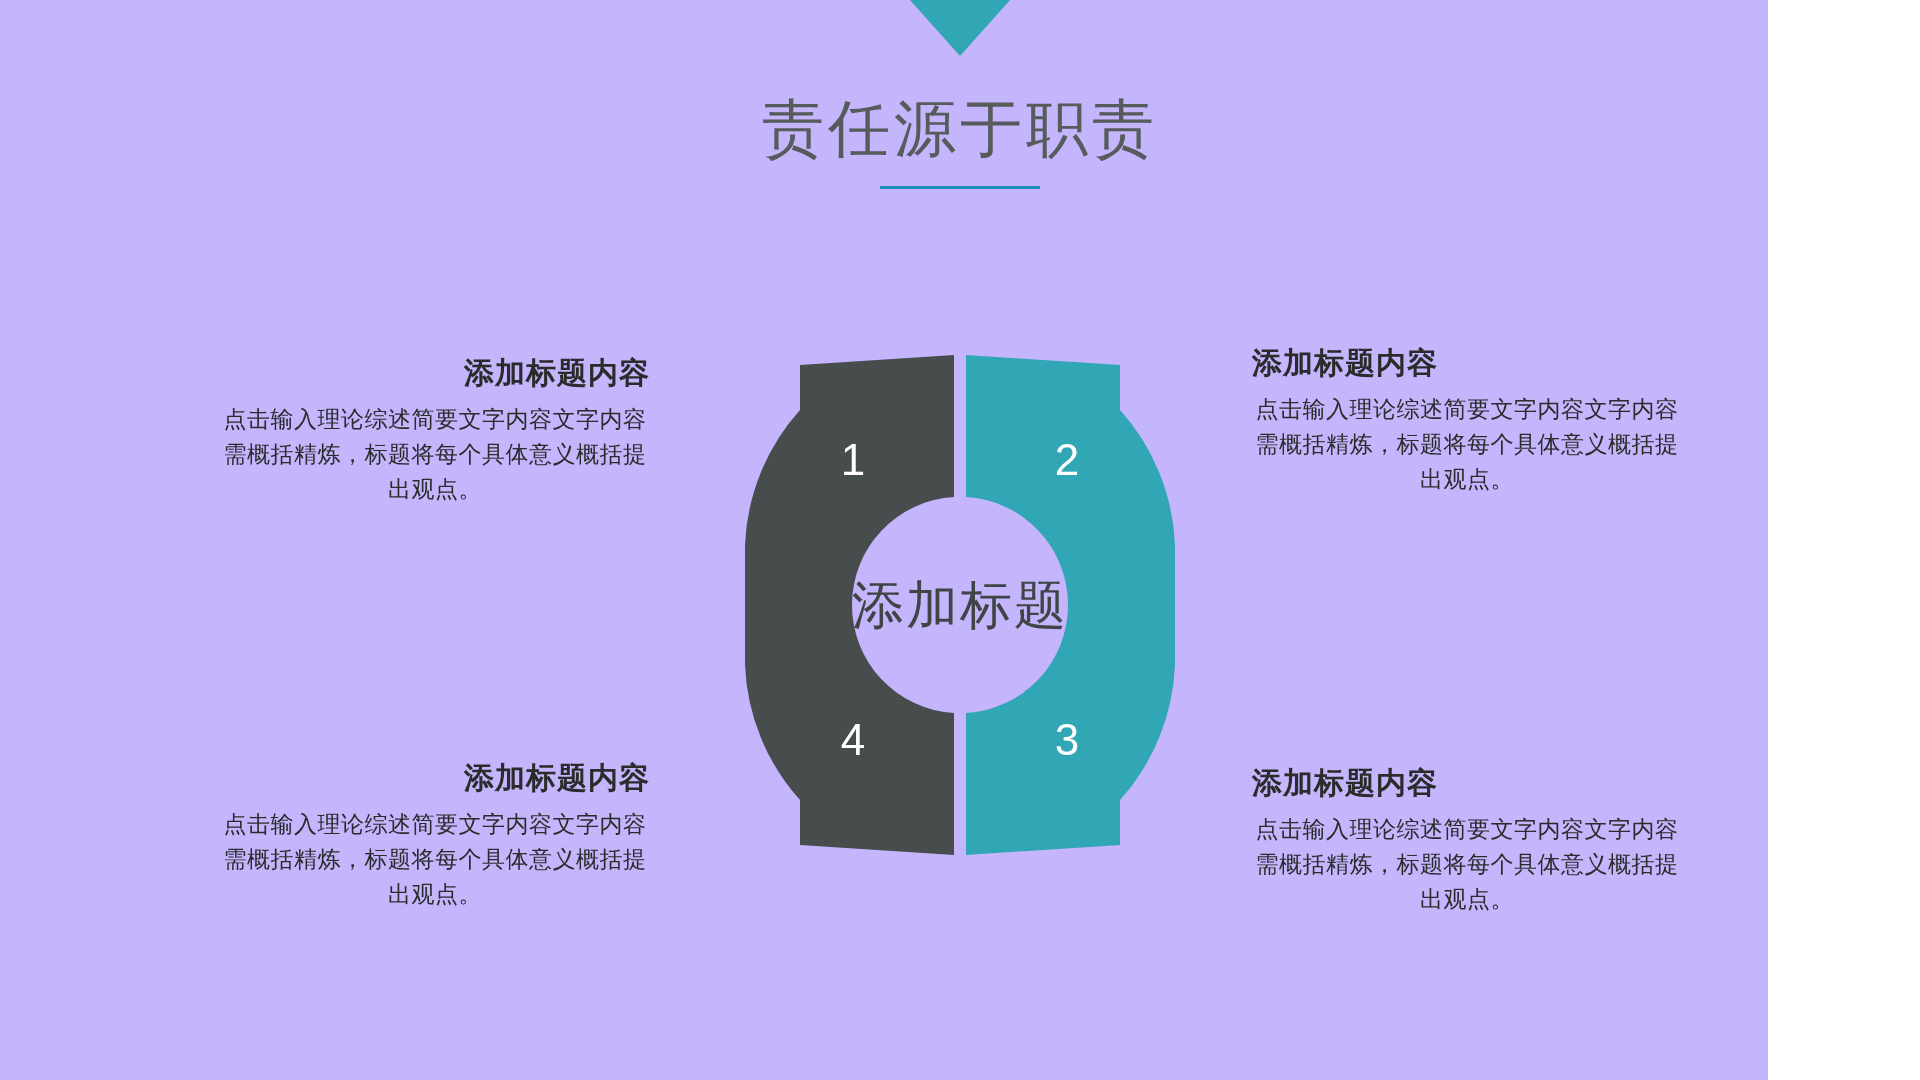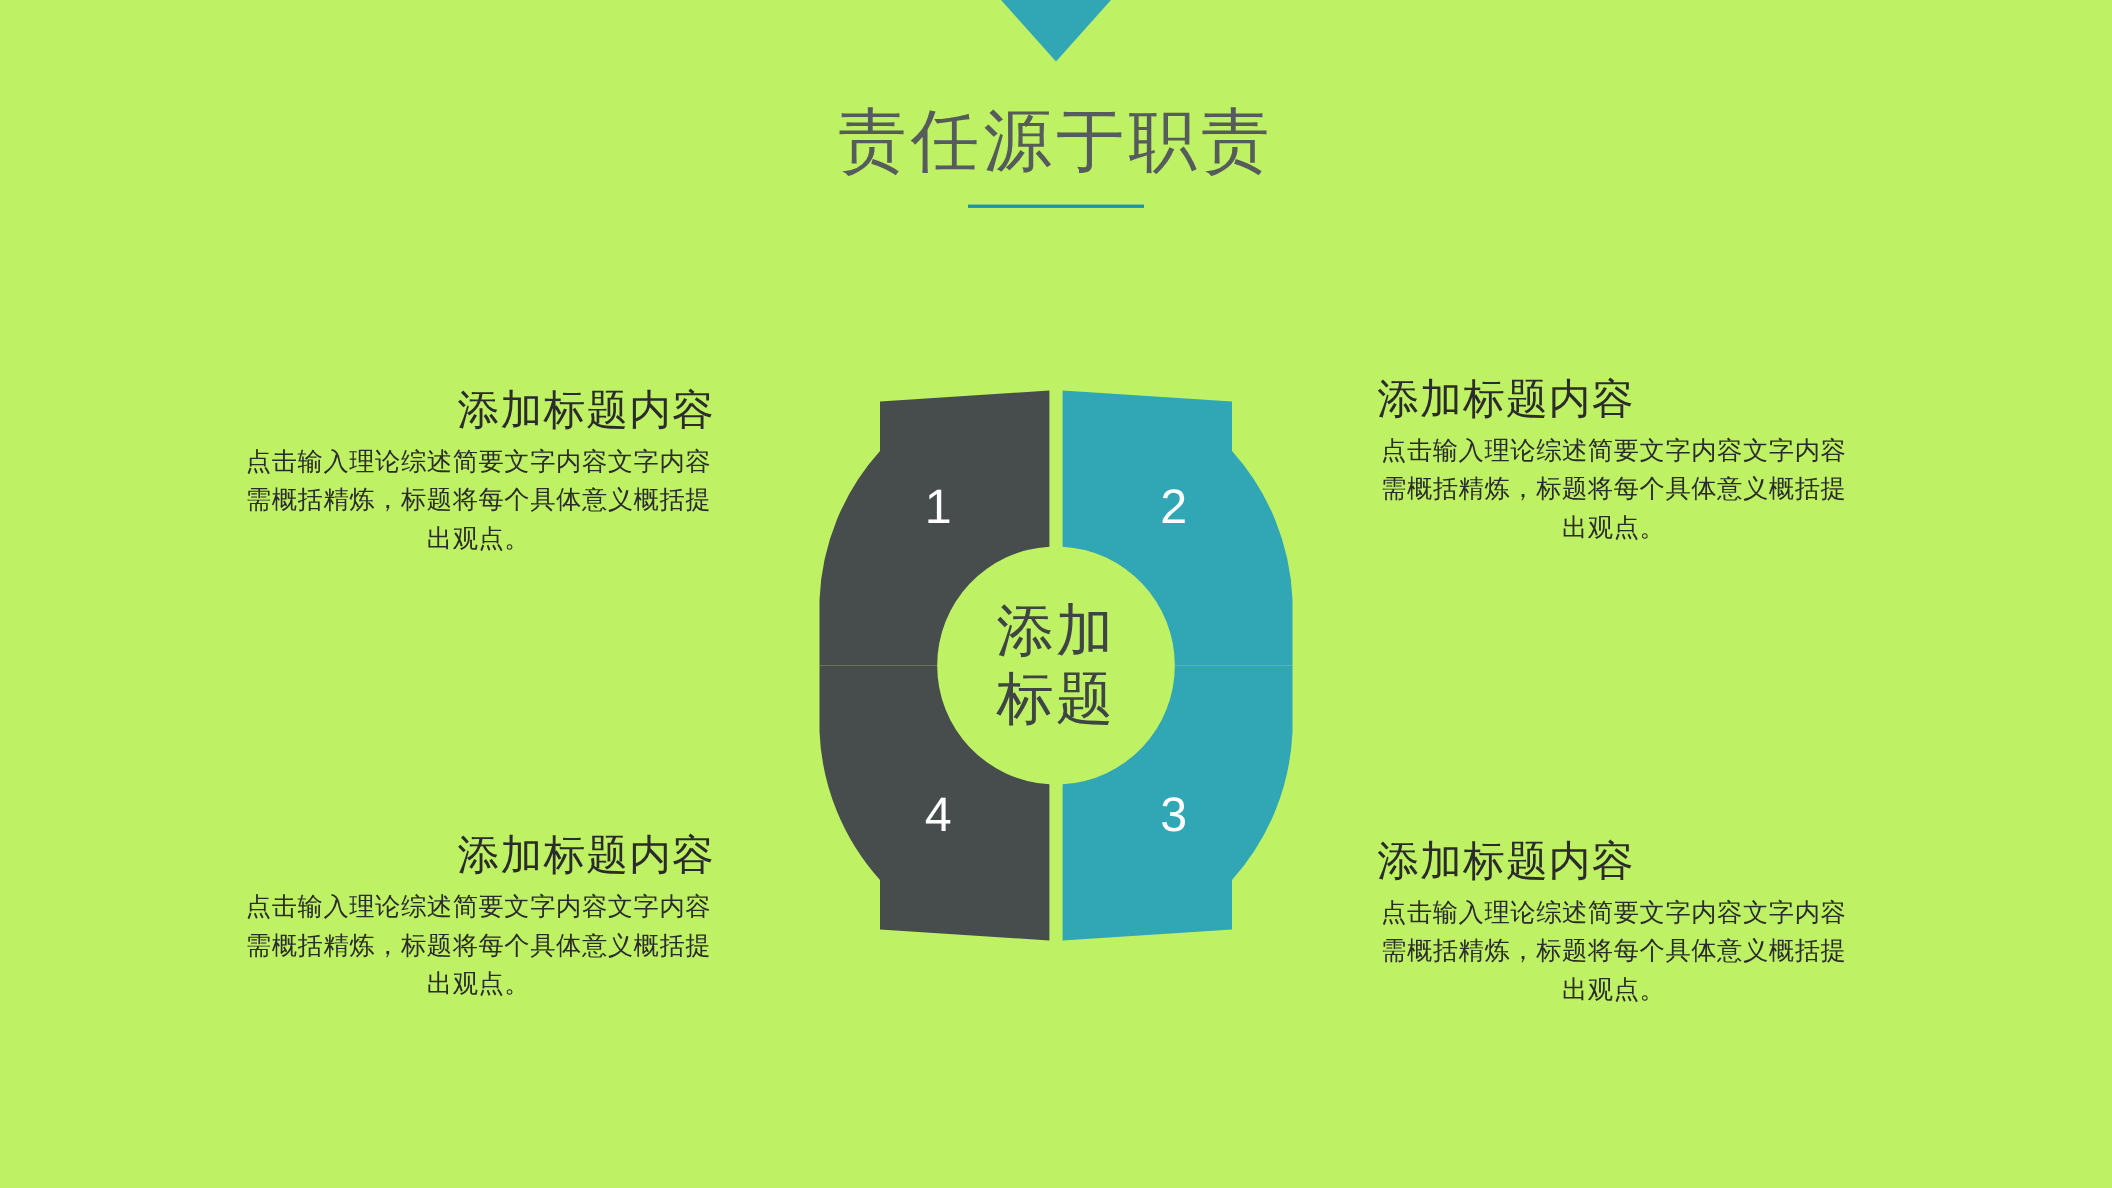--- a/index.html
+++ b/index.html
@@ -10,23 +10,23 @@
     width: 1920px;
     height: 1080px;
     background: #ffffff;
     font-family: "Liberation Sans", "DejaVu Sans", sans-serif;
     overflow: hidden;
     position: relative;
   }
 
   #slide {
     position: relative;
-    width: 1920px;
+    width: 1768px;
     height: 1080px;
-    background: #bef264;
+    background: #c4b5fd;
     overflow: hidden;
   }
 
   
   .top-triangle {
     position: absolute;
     top: 0;
     left: 910px;
     width: 0;
     height: 0;
@@ -73,21 +73,21 @@
 
   .donut-center {
     position: absolute;
     left: 745px;
     top: 355px;
     width: 430px;
     height: 500px;
     display: flex;
     align-items: center;
     justify-content: center;
-    flex-direction: column;
+    flex-direction: row;
     pointer-events: none;
   }
   .donut-center-line {
     font-size: 52px;
     line-height: 62px;
     color: #3f4545;
     letter-spacing: 2px;
     font-weight: 400;
   }
 
@@ -96,26 +96,27 @@
     font-family: "Liberation Sans", "DejaVu Sans", sans-serif;
     font-size: 44px;
   }
 
   
   .callout {
     position: absolute;
     width: 430px;
   }
   .callout .c-title {
-    font-size: 38px;
+    font-size: 30px;
     line-height: 46px;
     color: #2b2b2b;
     margin-bottom: 6px;
     letter-spacing: 1px;
     white-space: nowrap;
+    font-weight: bold;
   }
   .callout .c-body {
     font-size: 23px;
     line-height: 35px;
     color: #2b2b2b;
     letter-spacing: 0.5px;
     text-align: center;
   }
 
   .callout.left  { text-align: right; }

